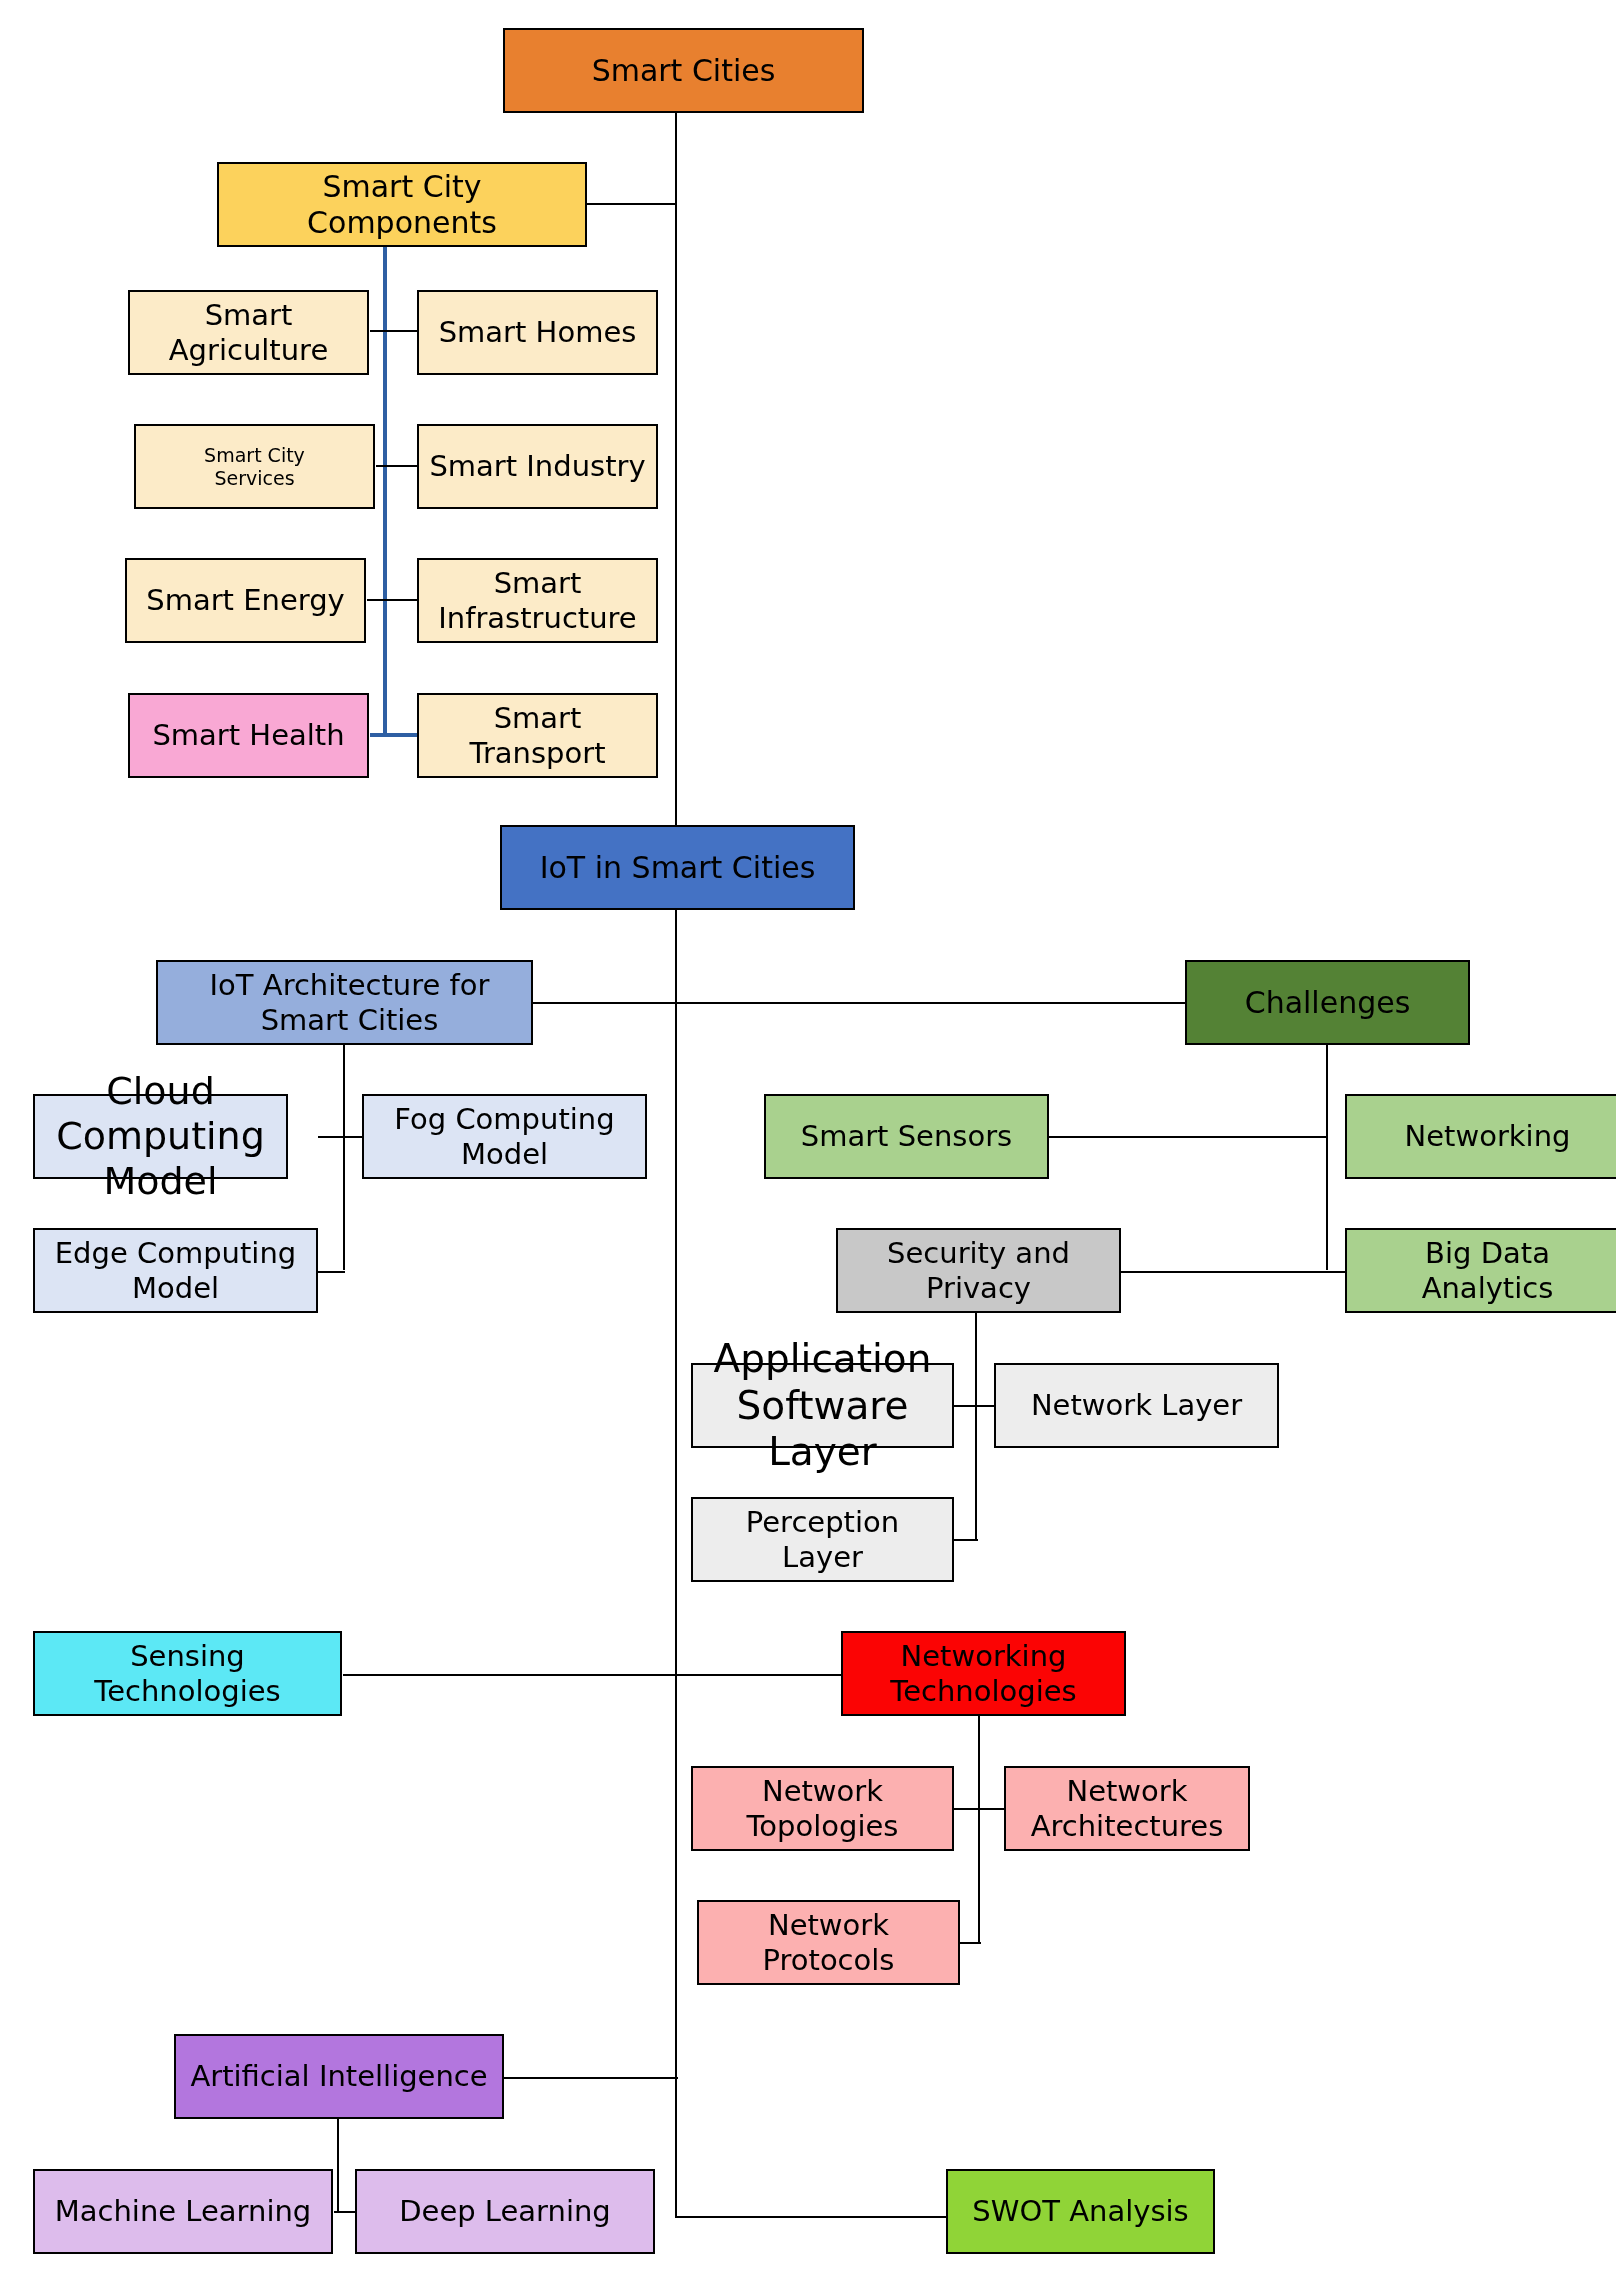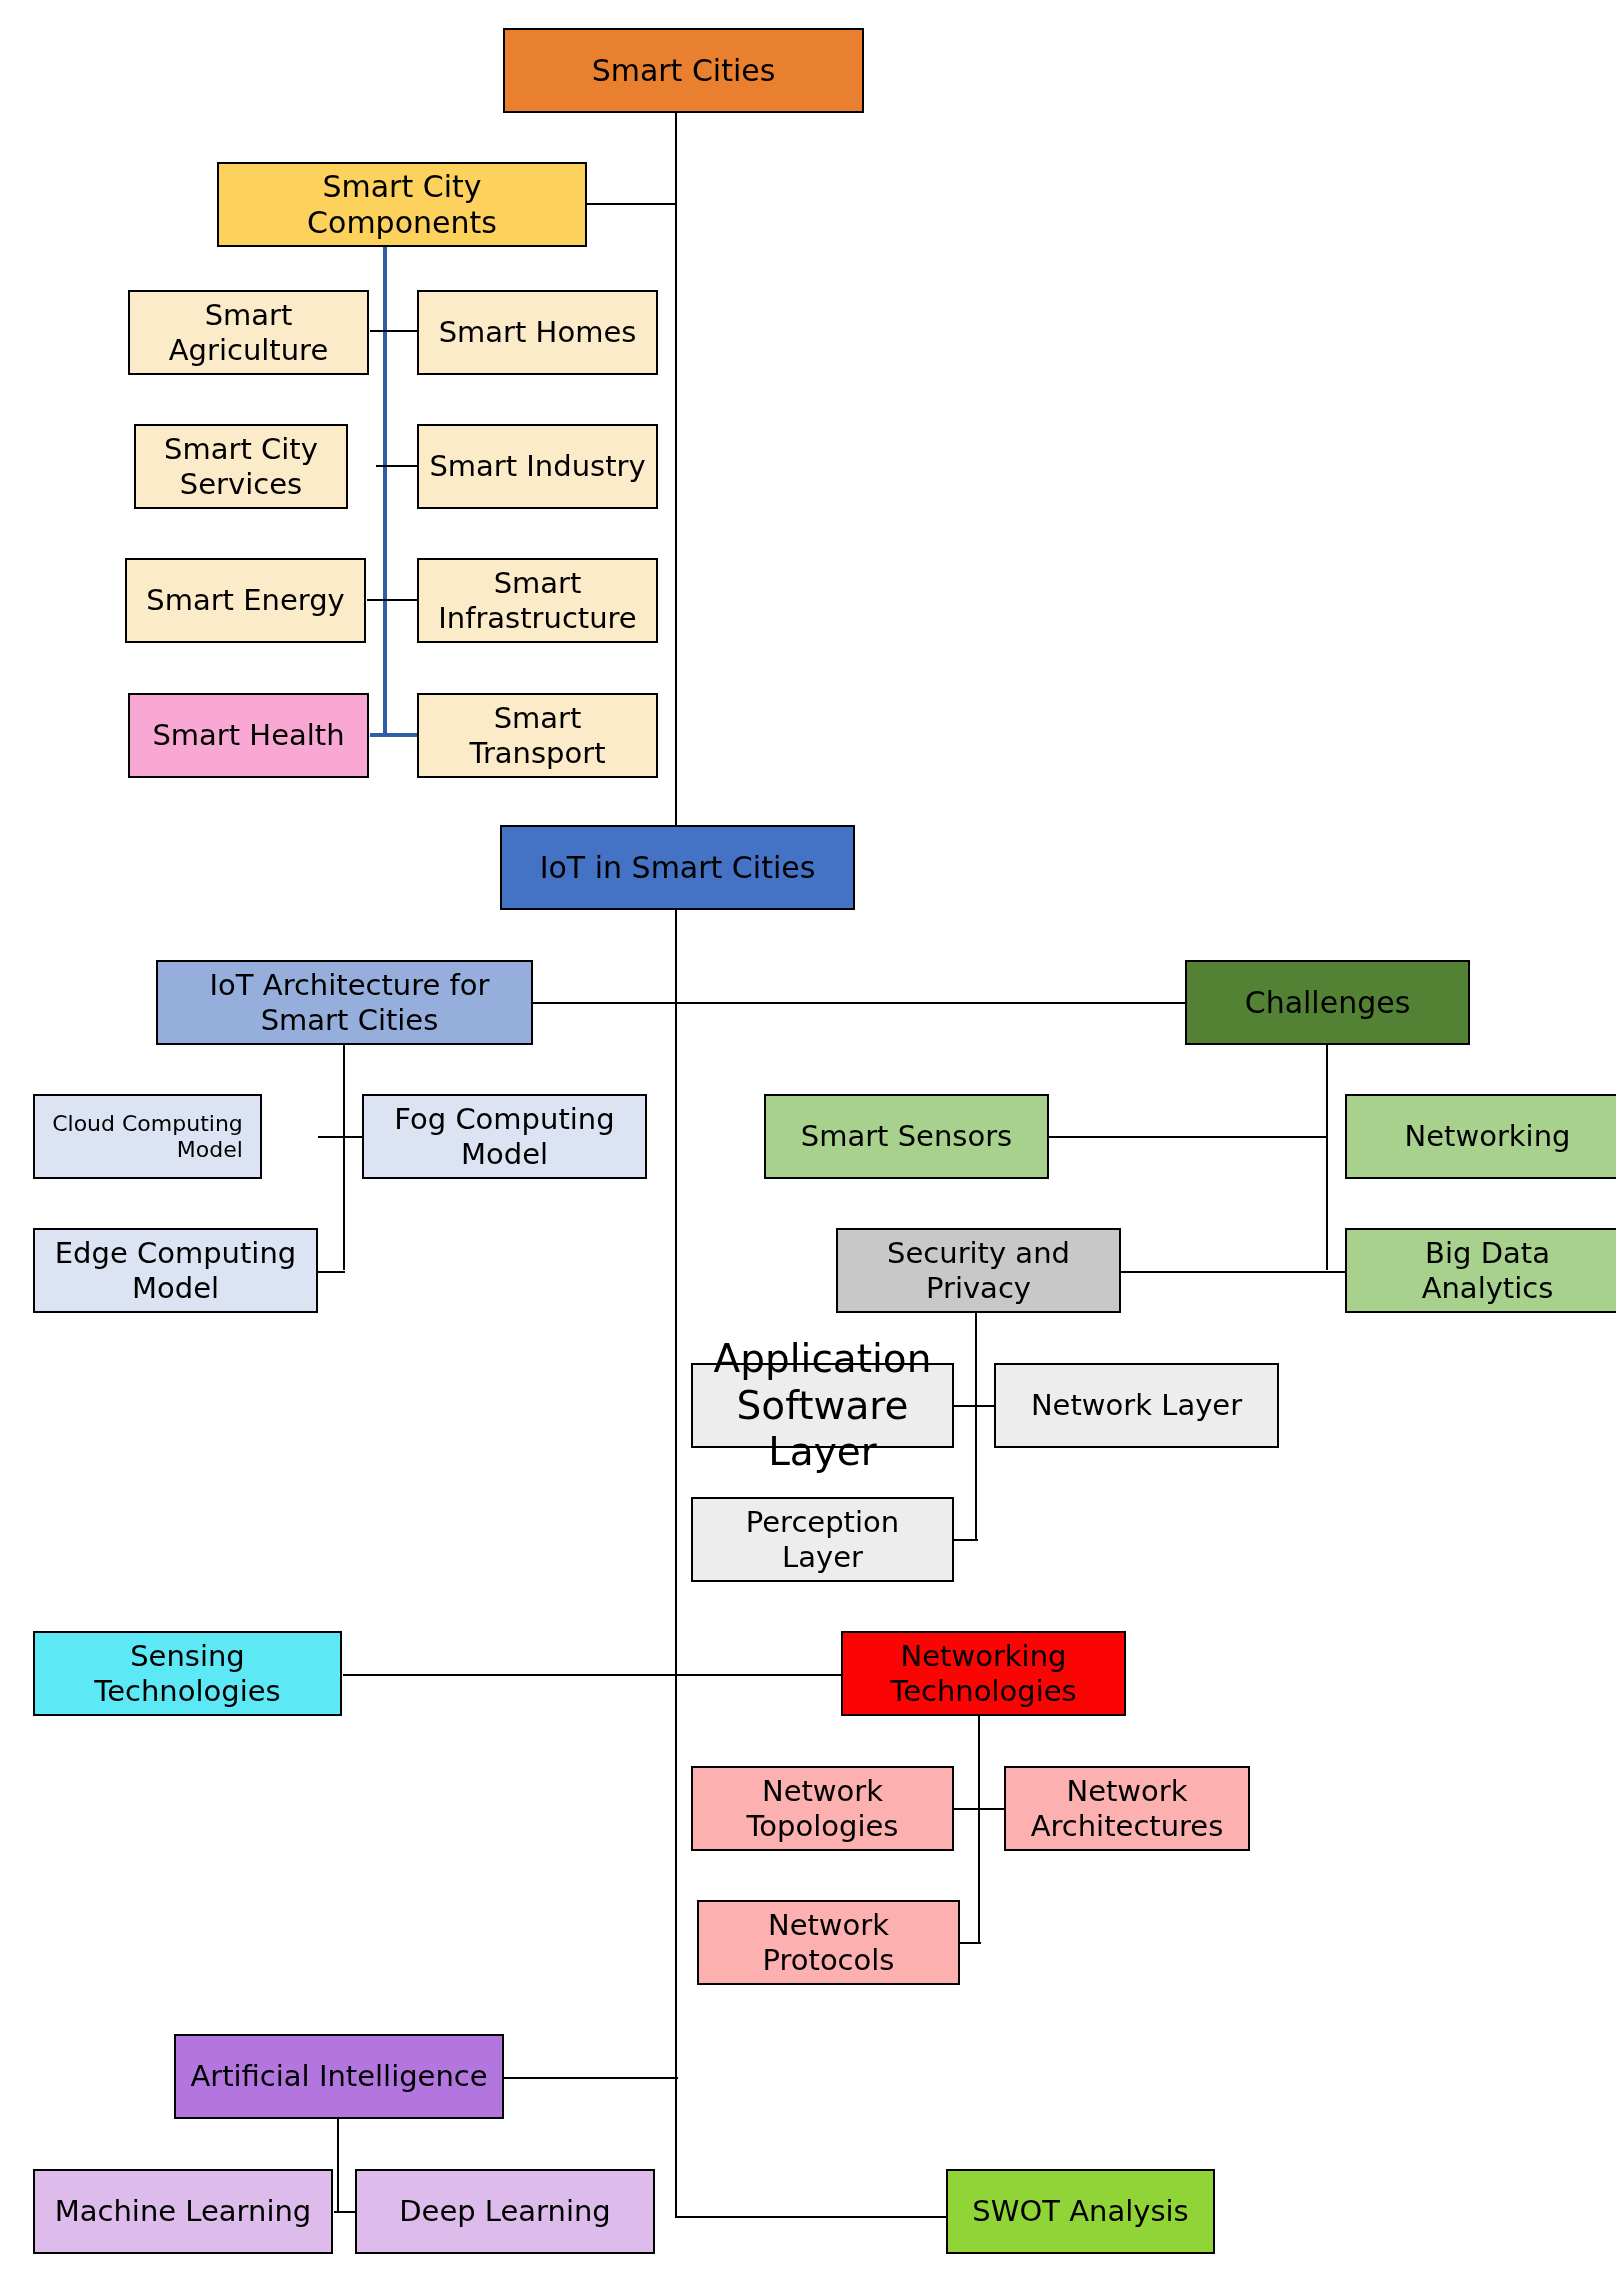--- a/index.html
+++ b/index.html
@@ -74,33 +74,33 @@
     <div class="edge h trunk" style="left: 960px; top: 1942px; width: 21px;"></div>
     <div class="edge h trunk" style="left: 504px; top: 2077px; width: 174px;"></div>
     <div class="edge v trunk" style="left: 337px; top: 2119px; height: 92px;"></div>
     <div class="edge h trunk" style="left: 334px; top: 2211px; width: 24px;"></div>
     <div class="edge h trunk" style="left: 675px; top: 2216px; width: 274px;"></div>
     <div class="node" style="left: 503px; top: 28px; width: 361px; height: 85px; background: rgb(232, 128, 47); font-size: 30px;">Smart Cities</div>
     <div class="node" style="left: 217px; top: 162px; width: 370px; height: 85px; background: rgb(252, 210, 92); font-size: 30px;">Smart City Components</div>
     <div class="node" style="left: 128px; top: 290px; width: 241px; height: 85px; background: rgb(252, 235, 200); font-size: 29px;">Smart
 Agriculture</div>
     <div class="node" style="left: 417px; top: 290px; width: 241px; height: 85px; background: rgb(252, 235, 200); font-size: 29px;">Smart Homes</div>
-    <div class="node" style="left: 134px; top: 424px; width: 214px; height: 85px; background: rgb(252, 235, 200); font-size: 29px;">Smart City
+    <div class="node" style="left: 134px; top: 424px; width: 241px; height: 85px; background: rgb(252, 235, 200); font-size: 19px;">Smart City
 Services</div>
     <div class="node" style="left: 417px; top: 424px; width: 241px; height: 85px; background: rgb(252, 235, 200); font-size: 29px;">Smart Industry</div>
     <div class="node" style="left: 125px; top: 558px; width: 241px; height: 85px; background: rgb(252, 235, 200); font-size: 29px;">Smart Energy</div>
     <div class="node" style="left: 417px; top: 558px; width: 241px; height: 85px; background: rgb(252, 235, 200); font-size: 29px;">Smart
 Infrastructure</div>
     <div class="node" style="left: 128px; top: 693px; width: 241px; height: 85px; background: #f9a8d4; font-size: 29px;">Smart Health</div>
     <div class="node" style="left: 417px; top: 693px; width: 241px; height: 85px; background: rgb(252, 235, 200); font-size: 29px;">Smart
 Transport</div>
     <div class="node" style="left: 500px; top: 825px; width: 355px; height: 85px; background: rgb(68, 114, 196); font-size: 30px;">IoT in Smart Cities</div>
     <div class="node" style="left: 156px; top: 960px; width: 377px; height: 85px; background: rgb(149, 174, 220); font-size: 29px; padding-left: 16px;">IoT Architecture for
 Smart Cities</div>
-    <div class="node" style="left: 33px; top: 1094px; width: 229px; height: 85px; background: rgb(220, 228, 244); font-size: 22px; text-align: right;">Cloud Computing
+    <div class="node" style="left: 33px; top: 1094px; width: 255px; height: 85px; background: rgb(220, 228, 244); font-size: 38px;">Cloud Computing
 Model</div>
     <div class="node" style="left: 362px; top: 1094px; width: 285px; height: 85px; background: rgb(220, 228, 244); font-size: 29px;">Fog Computing
 Model</div>
     <div class="node" style="left: 33px; top: 1228px; width: 285px; height: 85px; background: rgb(220, 228, 244); font-size: 29px;">Edge Computing
 Model</div>
     <div class="node" style="left: 1185px; top: 960px; width: 285px; height: 85px; background: rgb(84, 130, 53); font-size: 30px;">Challenges</div>
     <div class="node" style="left: 764px; top: 1094px; width: 285px; height: 85px; background: rgb(169, 209, 142); font-size: 29px;">Smart Sensors</div>
     <div class="node" style="left: 1345px; top: 1094px; width: 285px; height: 85px; background: rgb(169, 209, 142); font-size: 29px;">Networking</div>
     <div class="node" style="left: 1345px; top: 1228px; width: 285px; height: 85px; background: rgb(169, 209, 142); font-size: 29px;">Big Data
 Analytics</div>

